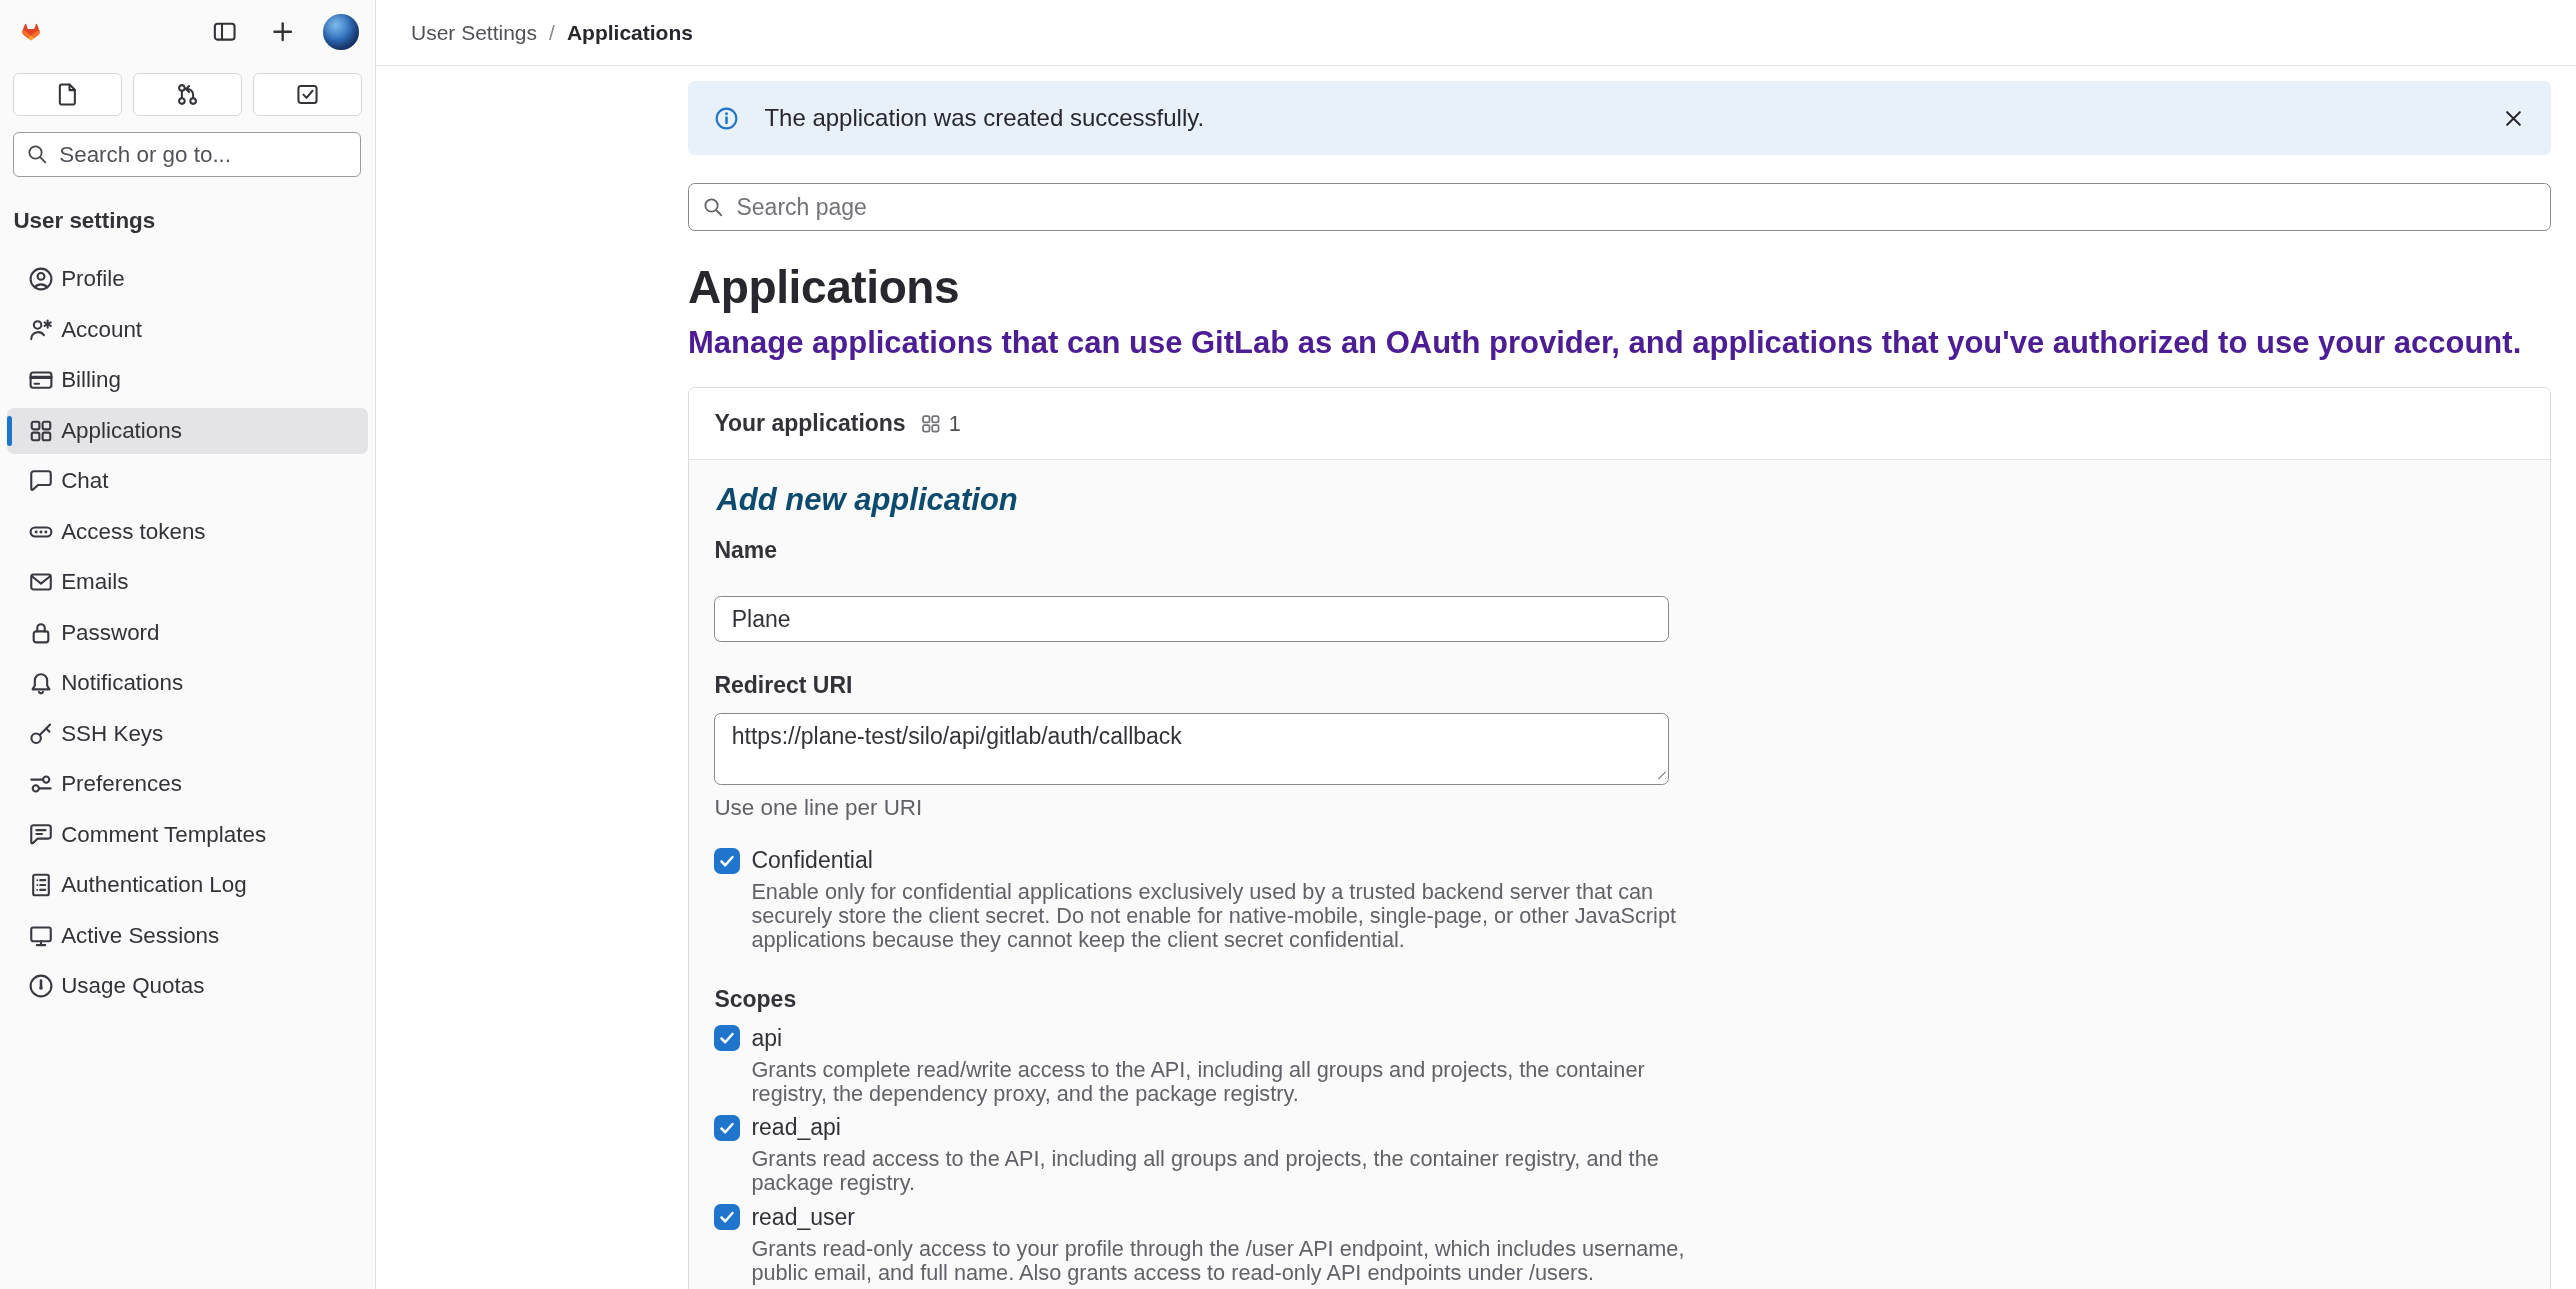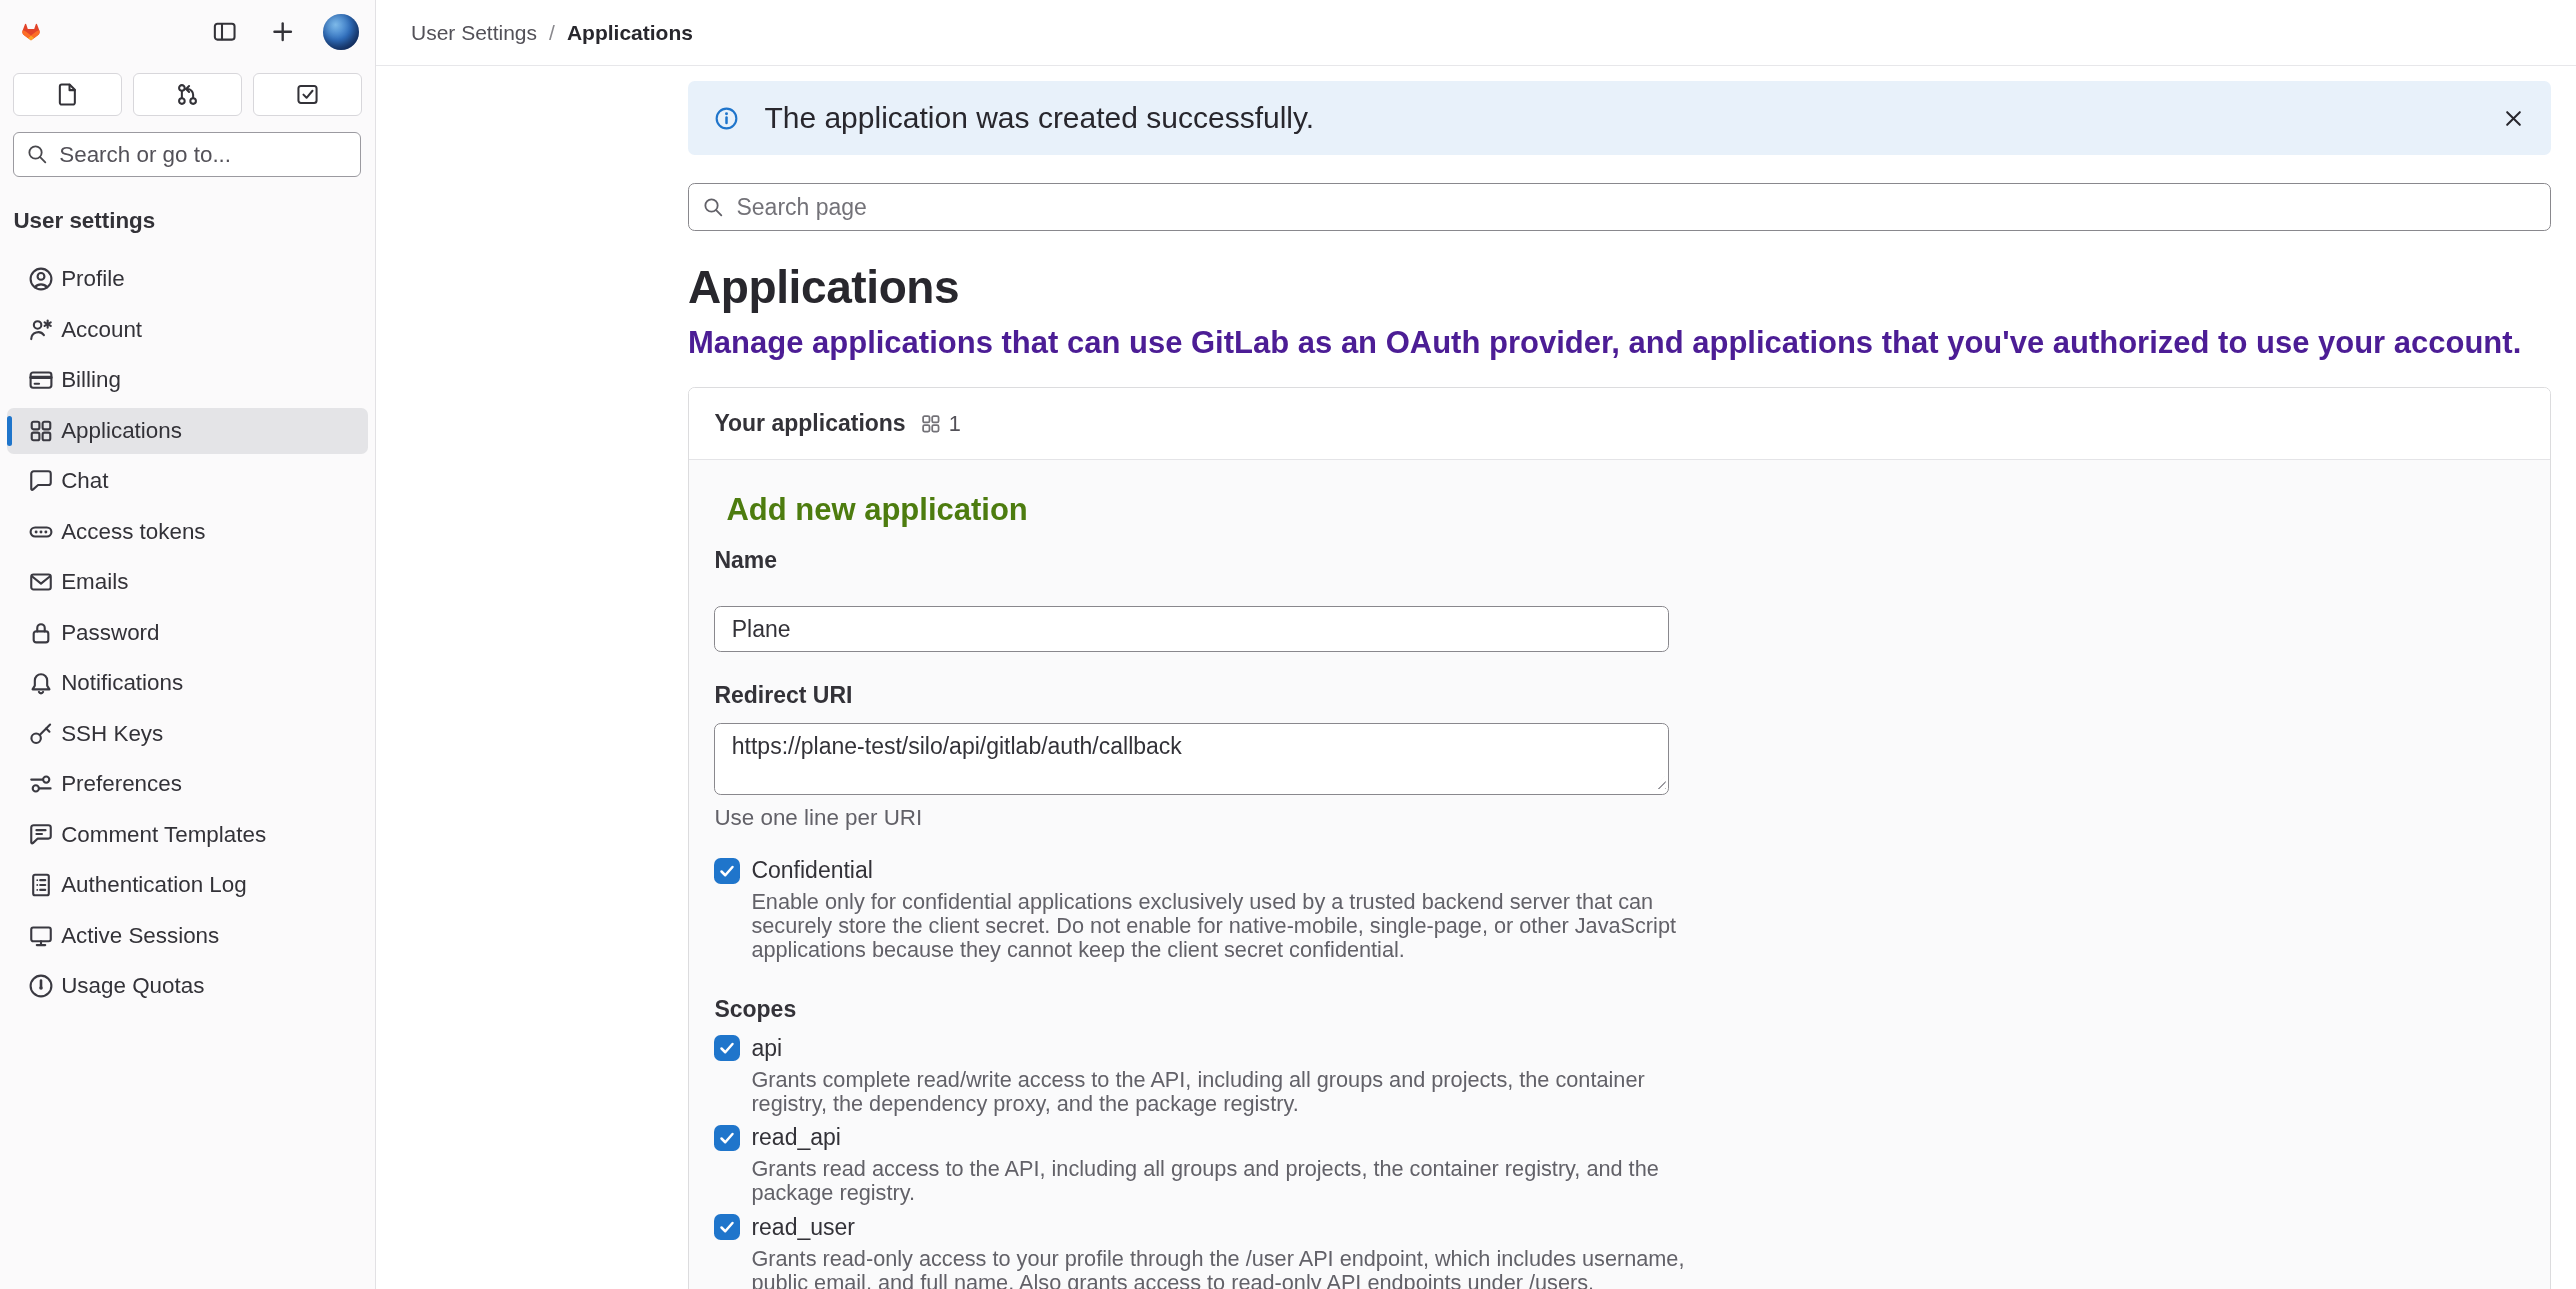--- a/index.html
+++ b/index.html
@@ -64,21 +64,21 @@
   .bc-cur  { color:#28272d; font-weight:600; }
 
   .content { flex:1; padding:15px 25px 0 312px; overflow:hidden; }
 
   .alert {
     height:74px; background:#e8f1fa; border-radius:6.7px; display:flex; align-items:center;
     padding:0 26px;
   }
   .alert .info { width:25px; height:25px; color:#1f75cb; margin-right:25.4px; flex:0 0 auto; }
   .alert .info svg { width:25px; height:25px; }
-  .alert-text { font-size:30px; color:#28272d; }
+  .alert-text { font-size:24px; color:#28272d; }
   .alert-close { margin-left:auto; background:none; border:none; padding:0; cursor:pointer; color:#28272d; display:flex; }
   .alert-close svg { width:23px; height:23px; }
 
   .page-search {
     margin-top:28px; height:48px; border:1.5px solid #89888d; border-radius:6.7px; background:#fff;
     display:flex; align-items:center; gap:9.7px; padding:0 13.4px;
   }
   .page-search svg { width:22.4px; height:22.4px; color:#626168; flex:0 0 auto; }
   .page-search input {
     flex:1; border:none; outline:none; font-size:23px; color:#3b82f6; background:transparent; font-family:inherit;
@@ -89,21 +89,21 @@
   .page-desc { margin:16.4px 0 0; font-size:31px; line-height:27px; color:#4c1d95;font-weight:bold; }
 
   .card { margin-top:31px; border:1.5px solid #dcdcde; border-radius:6.7px; overflow:hidden; }
   .card-header { height:72px; background:#fff; border-bottom:1.5px solid #e4e4e7; display:flex; align-items:center; padding:0 25.4px; }
   .card-title { font-size:23px; font-weight:700; color:#333238; }
   .card-grid-icon { width:21.7px; height:21.7px; color:#737278; margin-left:14px; display:flex; }
   .card-grid-icon svg { width:21.7px; height:21.7px; }
   .card-count { font-size:21.7px; color:#535158; margin-left:7.5px; }
   .card-body { background:#fafafb; padding:19.4px 25.4px 30px; }
 
-  h2.form-heading { margin:12px; font-size:31px; line-height:36px; font-weight:600; color:#4d7c0f; }
+  h2.form-heading { margin:2px; font-size:31px; line-height:36px; font-weight:600; color:#0c4a6e;font-style:italic; }
   .fld-label { display:block; margin:30px 0 0; font-size:23px; line-height:27px; font-weight:700; color:#333238; }
   .fld-label.first { margin-top:19.4px; }
   .text-input {
     display:block; margin-top:32px; width:955px; height:46px; border:1.5px solid #89888d;
     border-radius:6.7px; background:#fff; padding:0 16.4px; font-size:23px; color:#333238; font-family:inherit; outline:none;
   }
   .ta-wrap { position:relative; width:955px; margin-top:13.4px; }
   .ta-wrap textarea {
     display:block; width:955px; height:72px; border:1.5px solid #89888d; border-radius:6.7px;
     background:#fff; padding:9.7px 16.4px; font-size:23px; color:#333238; font-family:inherit;

